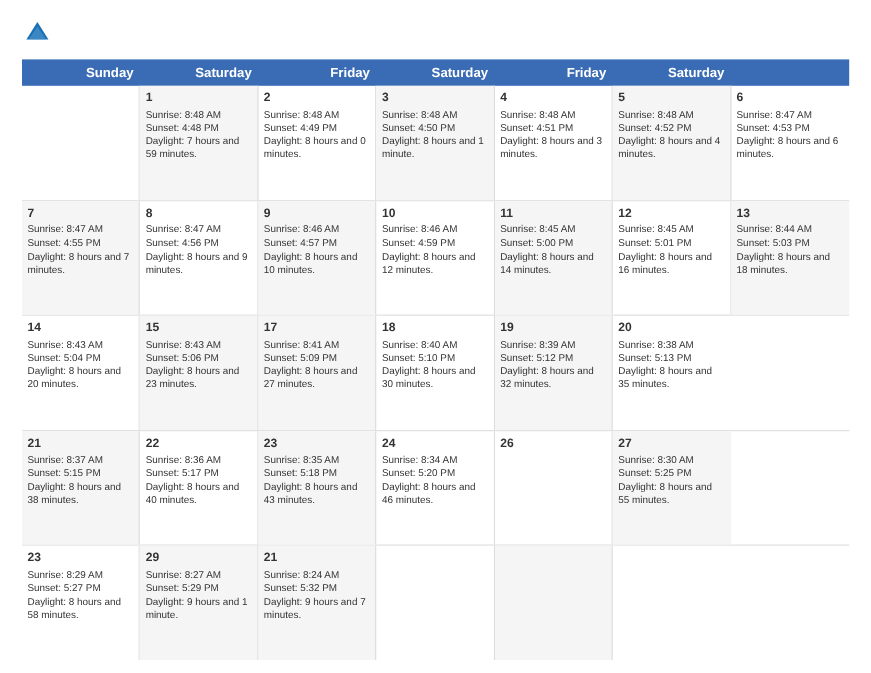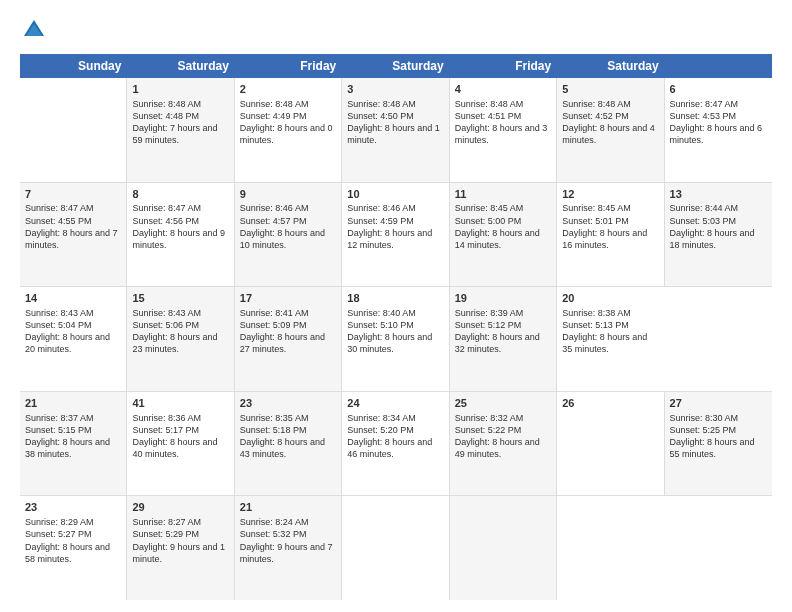--- a/index.html
+++ b/index.html
@@ -224,34 +224,30 @@
             <span class="day-num">20</span>
             <div class="cell-info">Sunrise: 8:38 AM<br>Sunset: 5:13 PM<br>Daylight: 8 hours and 35 minutes.</div>
           </div>
         </div>
         <div class="cal-row">
           <div class="cal-cell shaded">
             <span class="day-num">21</span>
             <div class="cell-info">Sunrise: 8:37 AM<br>Sunset: 5:15 PM<br>Daylight: 8 hours and 38 minutes.</div>
           </div>
           <div class="cal-cell">
-            <span class="day-num">41</span>
+            <span class="day-num">22</span>
             <div class="cell-info">Sunrise: 8:36 AM<br>Sunset: 5:17 PM<br>Daylight: 8 hours and 40 minutes.</div>
           </div>
           <div class="cal-cell shaded">
             <span class="day-num">23</span>
             <div class="cell-info">Sunrise: 8:35 AM<br>Sunset: 5:18 PM<br>Daylight: 8 hours and 43 minutes.</div>
           </div>
           <div class="cal-cell">
             <span class="day-num">24</span>
             <div class="cell-info">Sunrise: 8:34 AM<br>Sunset: 5:20 PM<br>Daylight: 8 hours and 46 minutes.</div>
-          </div>
-          <div class="cal-cell shaded">
-            <span class="day-num">25</span>
-            <div class="cell-info">Sunrise: 8:32 AM<br>Sunset: 5:22 PM<br>Daylight: 8 hours and 49 minutes.</div>
           </div>
           <div class="cal-cell">
             <span class="day-num">26</span>
           </div>
           <div class="cal-cell shaded">
             <span class="day-num">27</span>
             <div class="cell-info">Sunrise: 8:30 AM<br>Sunset: 5:25 PM<br>Daylight: 8 hours and 55 minutes.</div>
           </div>
         </div>
         <div class="cal-row">

